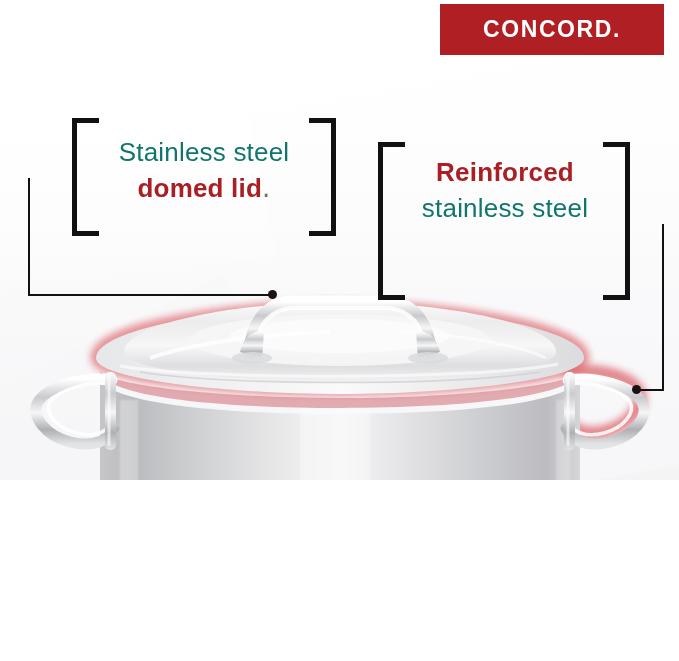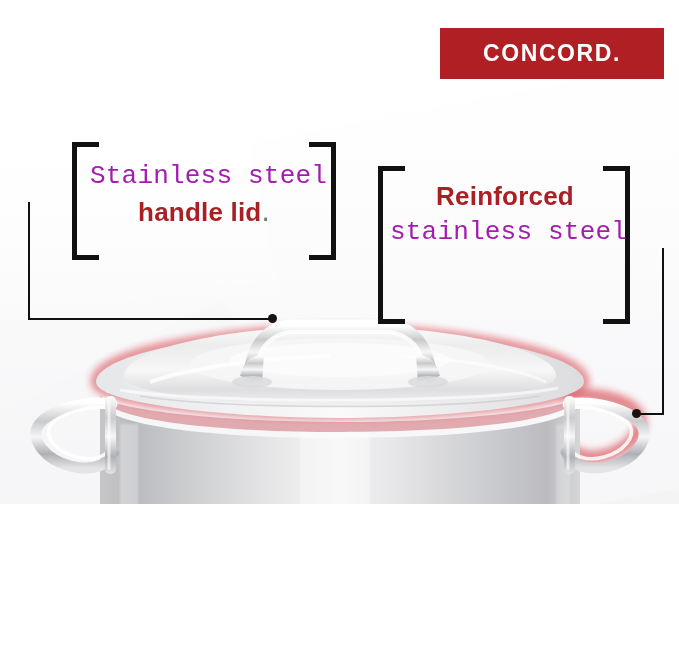--- a/index.html
+++ b/index.html
@@ -1,21 +1,21 @@
 <!DOCTYPE html>
 <html><head>
 <meta charset="utf-8">
 <style>
   html,body{margin:0;padding:0;}
   body{
     width:679px;height:661px;overflow:hidden;
     font-family:"Liberation Sans", sans-serif;
     background:#ffffff;
   }
-  #stage{position:relative;width:679px;height:480px;overflow:hidden;background:#fdfdfd;margin-top:24px;}
+  #stage{position:relative;width:679px;height:480px;overflow:hidden;background:#fdfdfd;}
 
   
   .bg-base{position:absolute;inset:0;
     background:linear-gradient(180deg,#ffffff 0%,#fdfdfd 28%,#f8f8f9 58%,#f3f3f4 100%);}
   .facet{position:absolute;background:#f0f0f2;opacity:.85;}
   .f1{left:-160px;top:470px;width:430px;height:300px;
       transform:rotate(-27deg);transform-origin:0 0;background:#f2f2f4;}
   .f2{left:-120px;top:600px;width:420px;height:260px;
       transform:rotate(22deg);transform-origin:0 0;background:#ededf0;}
   .f3{left:420px;top:452px;width:400px;height:300px;
@@ -61,21 +61,21 @@
   #callout-handle .bR-v{left:247px;top:0;width:5px;height:158px;}
   #callout-handle .bR-t{left:225px;top:0;width:27px;height:5px;}
   #callout-handle .bR-b{left:225px;top:153px;width:27px;height:5px;}
   #callout-handle .txt{position:absolute;left:12px;top:12px;width:230px;text-align:center;}
 
   .line{
     font-size:26px;line-height:36px;color:#6e6e6e;font-weight:300;
     letter-spacing:.2px;white-space:nowrap;
     font-family:"DejaVu Sans", sans-serif;
   }
-  .line.thin{font-family:Liberation Mono, monospace;font-weight:400;color:#a21caf;}
+  .line.thin{font-family:Liberation Sans, sans-serif;font-weight:400;color:#0f766e;}
   .em{color:#A91F24;font-weight:bold;font-family:"Liberation Sans", sans-serif;}
   .dot-period{color:#6e6e6e;font-weight:400;}
 
   
   .leader{position:absolute;background:#111111;}
   #leader-lid-v{left:28px;top:178px;width:1.6px;height:118px;}
   #leader-lid-h{left:28px;top:294px;width:246px;height:1.6px;}
   #leader-handle-v{left:662px;top:224px;width:1.6px;height:167px;}
   #leader-handle-h{left:637px;top:389px;width:26px;height:1.6px;}
   .tipdot{position:absolute;width:9px;height:9px;border-radius:50%;background:#1a1111;}
@@ -221,21 +221,21 @@
 
   <div class="callout" id="callout-lid">
     <div class="brk bL-v" style="background: rgb(17, 17, 17);"></div>
     <div class="brk bL-t" style="background: rgb(17, 17, 17);"></div>
     <div class="brk bL-b" style="background: rgb(17, 17, 17);"></div>
     <div class="brk bR-v" style="background: rgb(17, 17, 17);"></div>
     <div class="brk bR-t" style="background: rgb(17, 17, 17);"></div>
     <div class="brk bR-b" style="background: rgb(17, 17, 17);"></div>
     <div class="txt">
       <div class="line thin">Stainless steel</div>
-      <div class="line"><span class="em" style="color: rgb(169, 31, 36);">handle lid</span><span class="dot-period">.</span></div>
+      <div class="line"><span class="em" style="color: rgb(169, 31, 36);">domed lid</span><span class="dot-period">.</span></div>
     </div>
   </div>
 
   <div class="callout" id="callout-handle">
     <div class="brk bL-v" style="background: rgb(17, 17, 17);"></div>
     <div class="brk bL-t" style="background: rgb(17, 17, 17);"></div>
     <div class="brk bL-b" style="background: rgb(17, 17, 17);"></div>
     <div class="brk bR-v" style="background: rgb(17, 17, 17);"></div>
     <div class="brk bR-t" style="background: rgb(17, 17, 17);"></div>
     <div class="brk bR-b" style="background: rgb(17, 17, 17);"></div>

